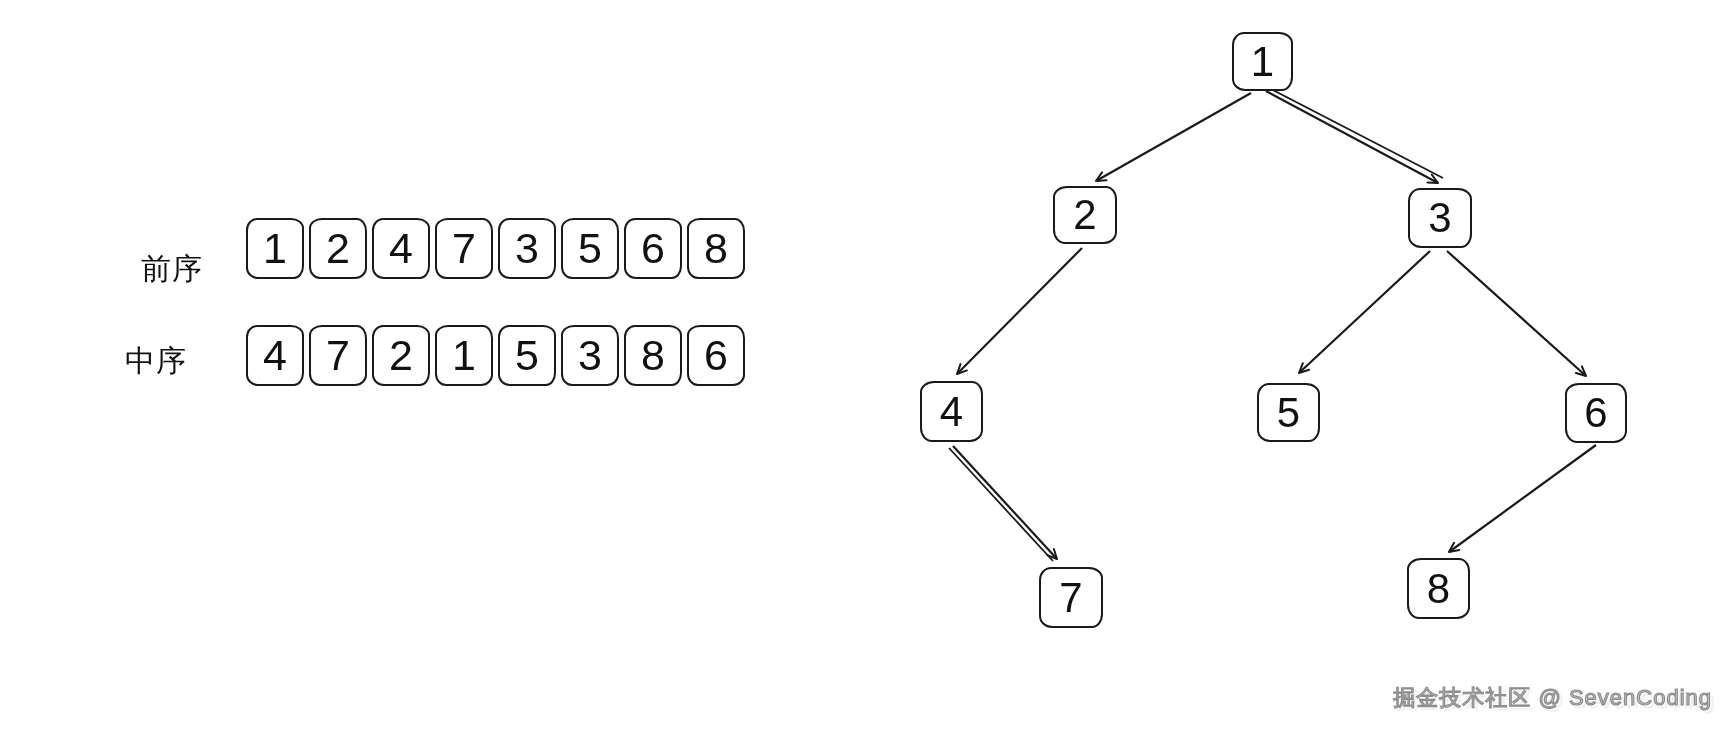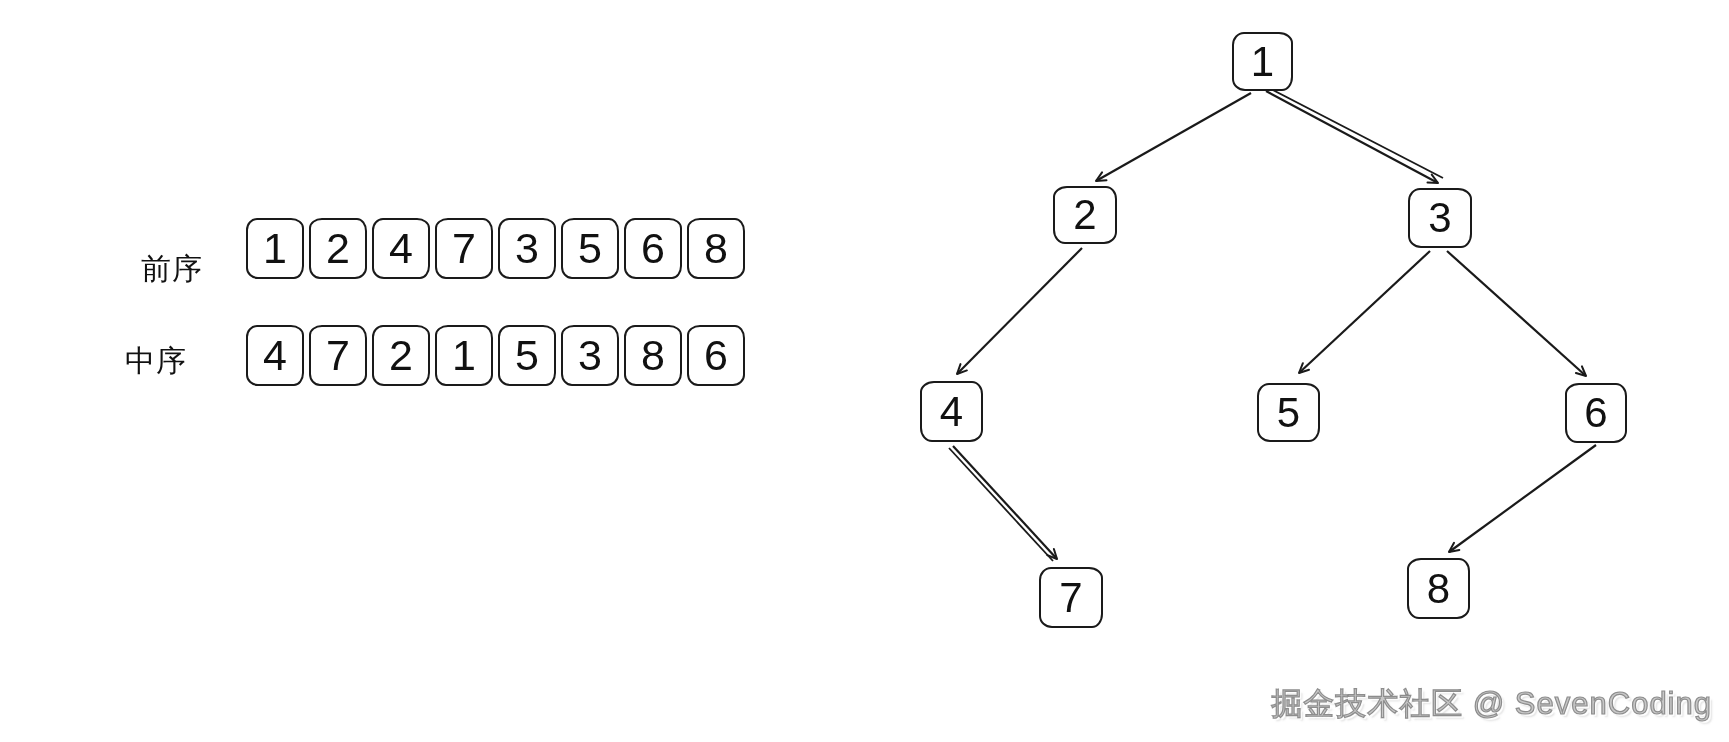--- a/index.html
+++ b/index.html
@@ -51,21 +51,21 @@
     font-size: 42px;
     color: #111111;
     line-height: 1;
   }
   .node.alt { border-radius: 14px 11px 13px 12px / 11px 13px 12px 14px; }
 
   
   .watermark {
     position: absolute;
     right: 17px; top: 683px;
-    font-size: 31px;
+    font-size: 22px;
     letter-spacing: 1px;
     color: #c7c7c7;
     -webkit-text-stroke: 1.2px #8d8d8d;
     text-shadow: 2px 2px 1px rgba(255,255,255,0.95), 3px 3px 2px rgba(160,160,160,0.35);
     white-space: nowrap;
   }
 </style>
 </head>
 <body>
 

